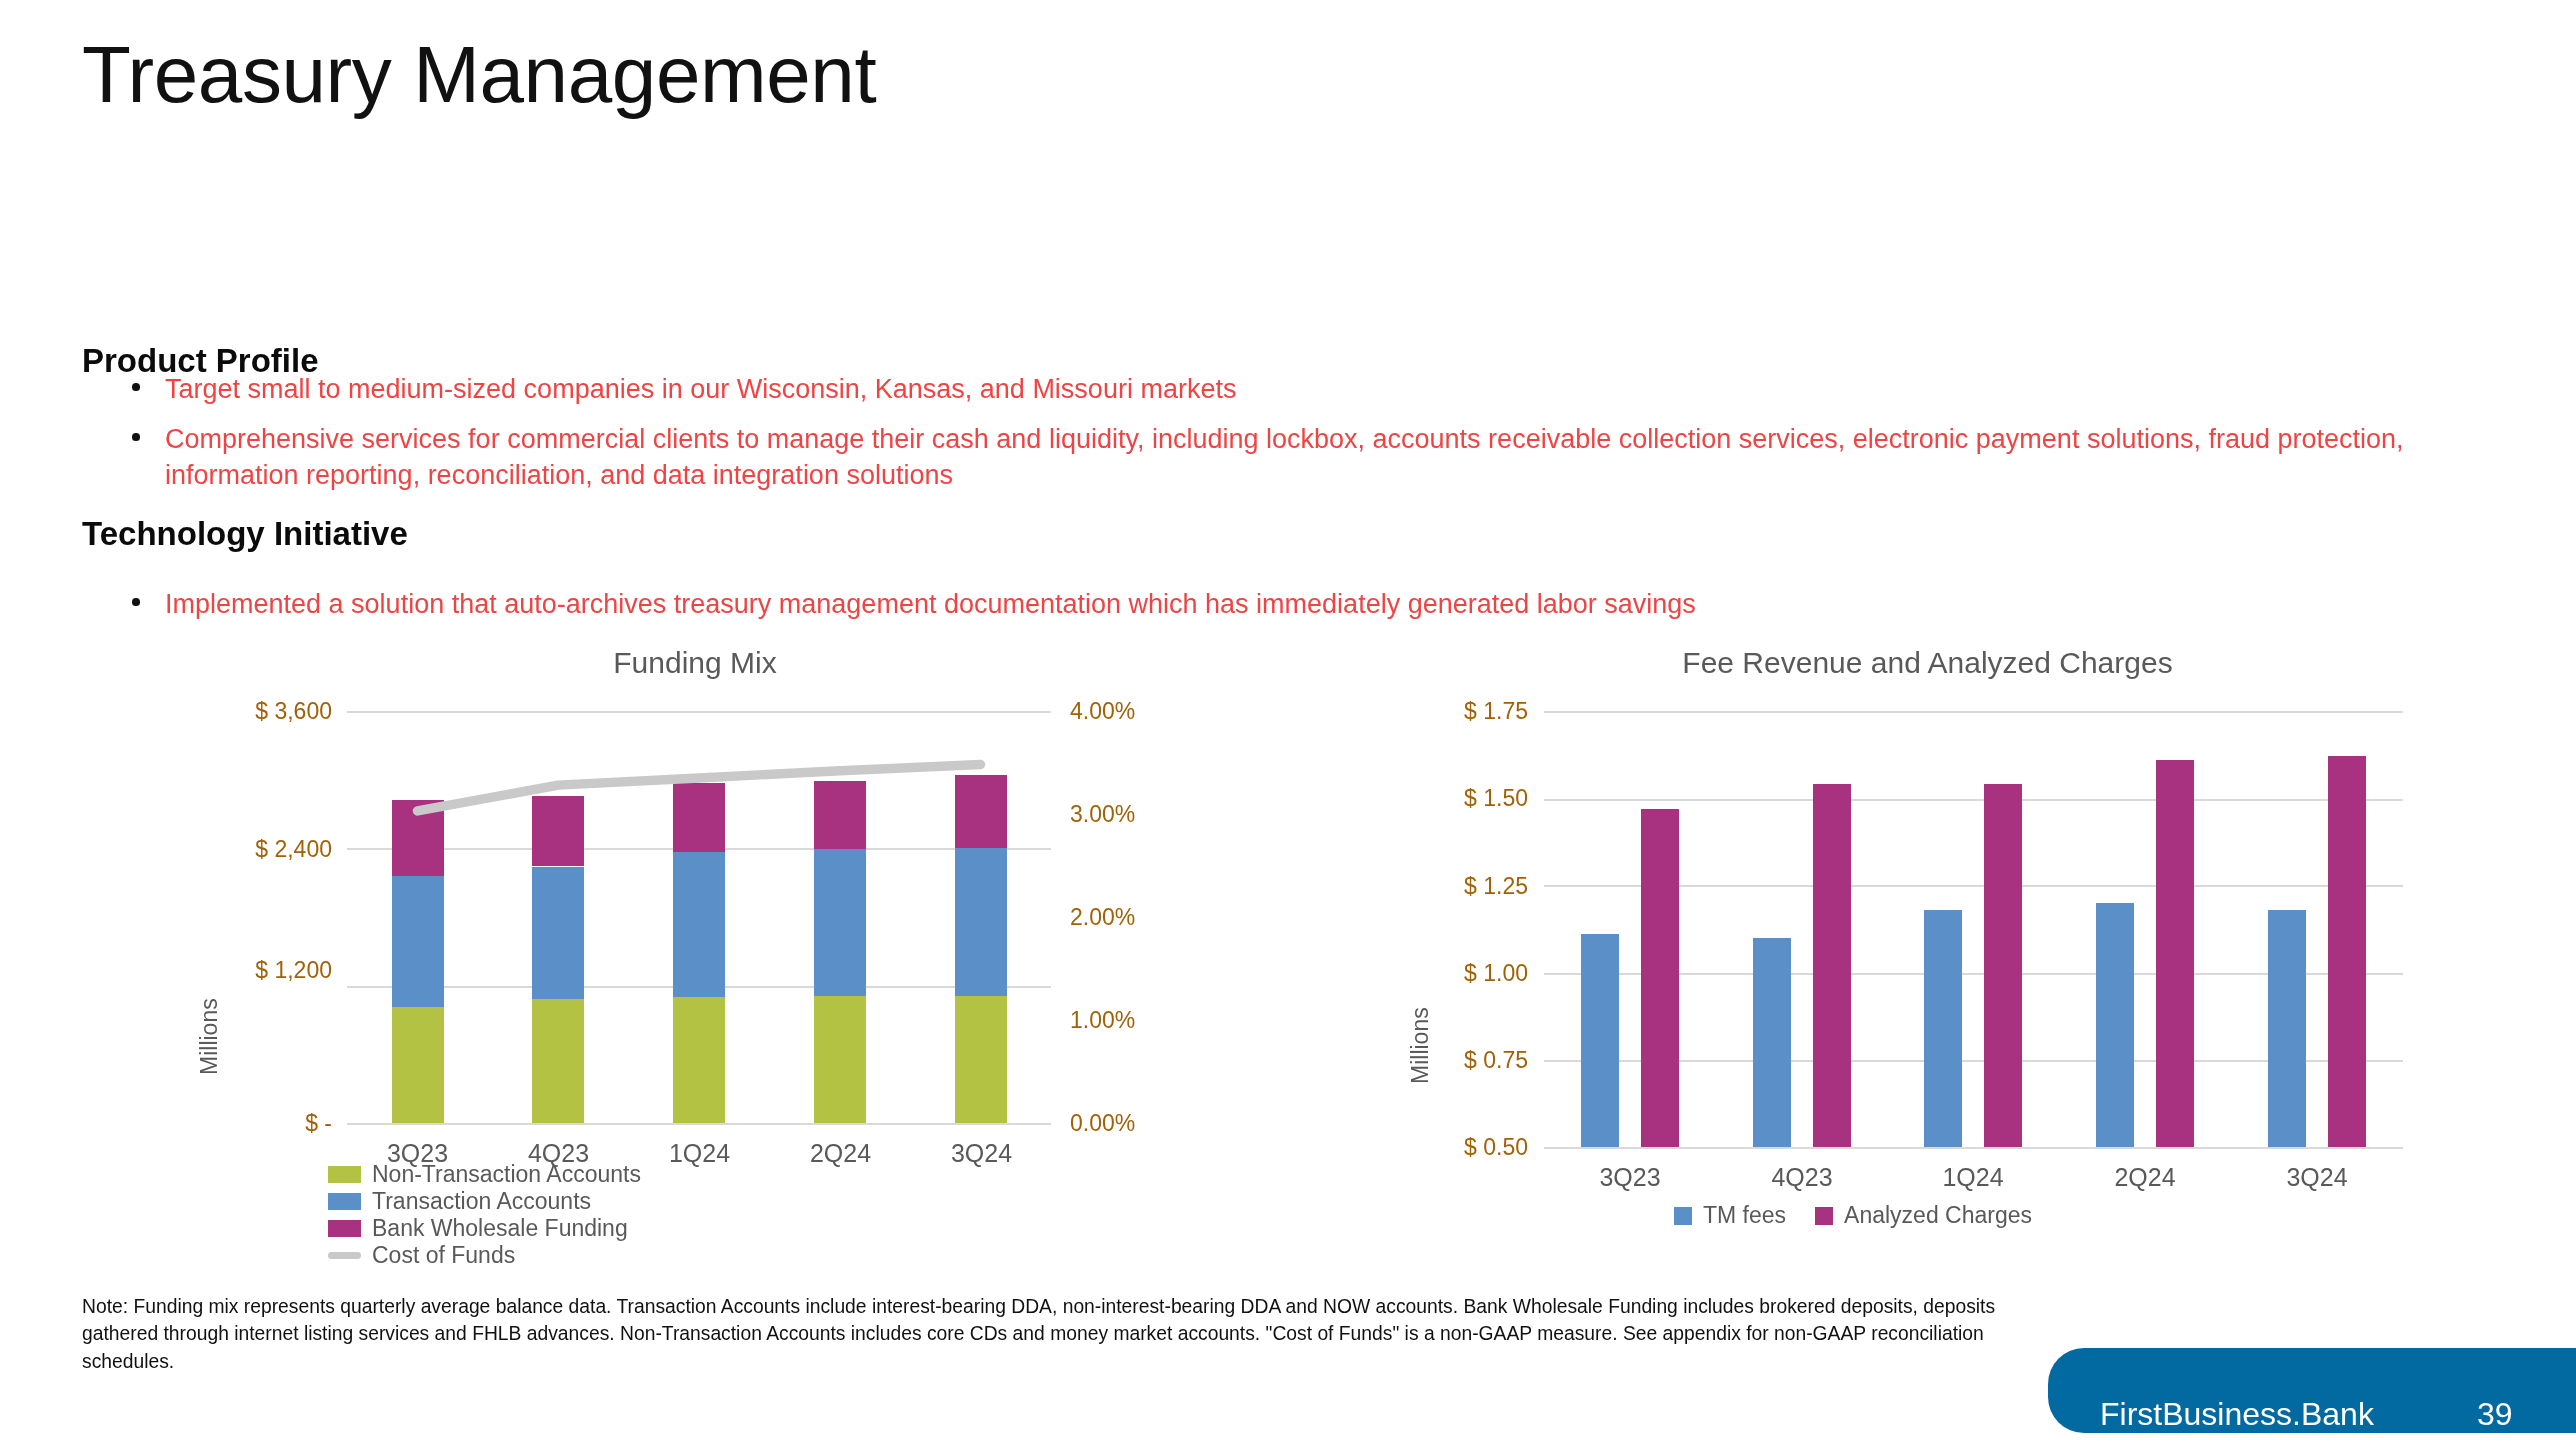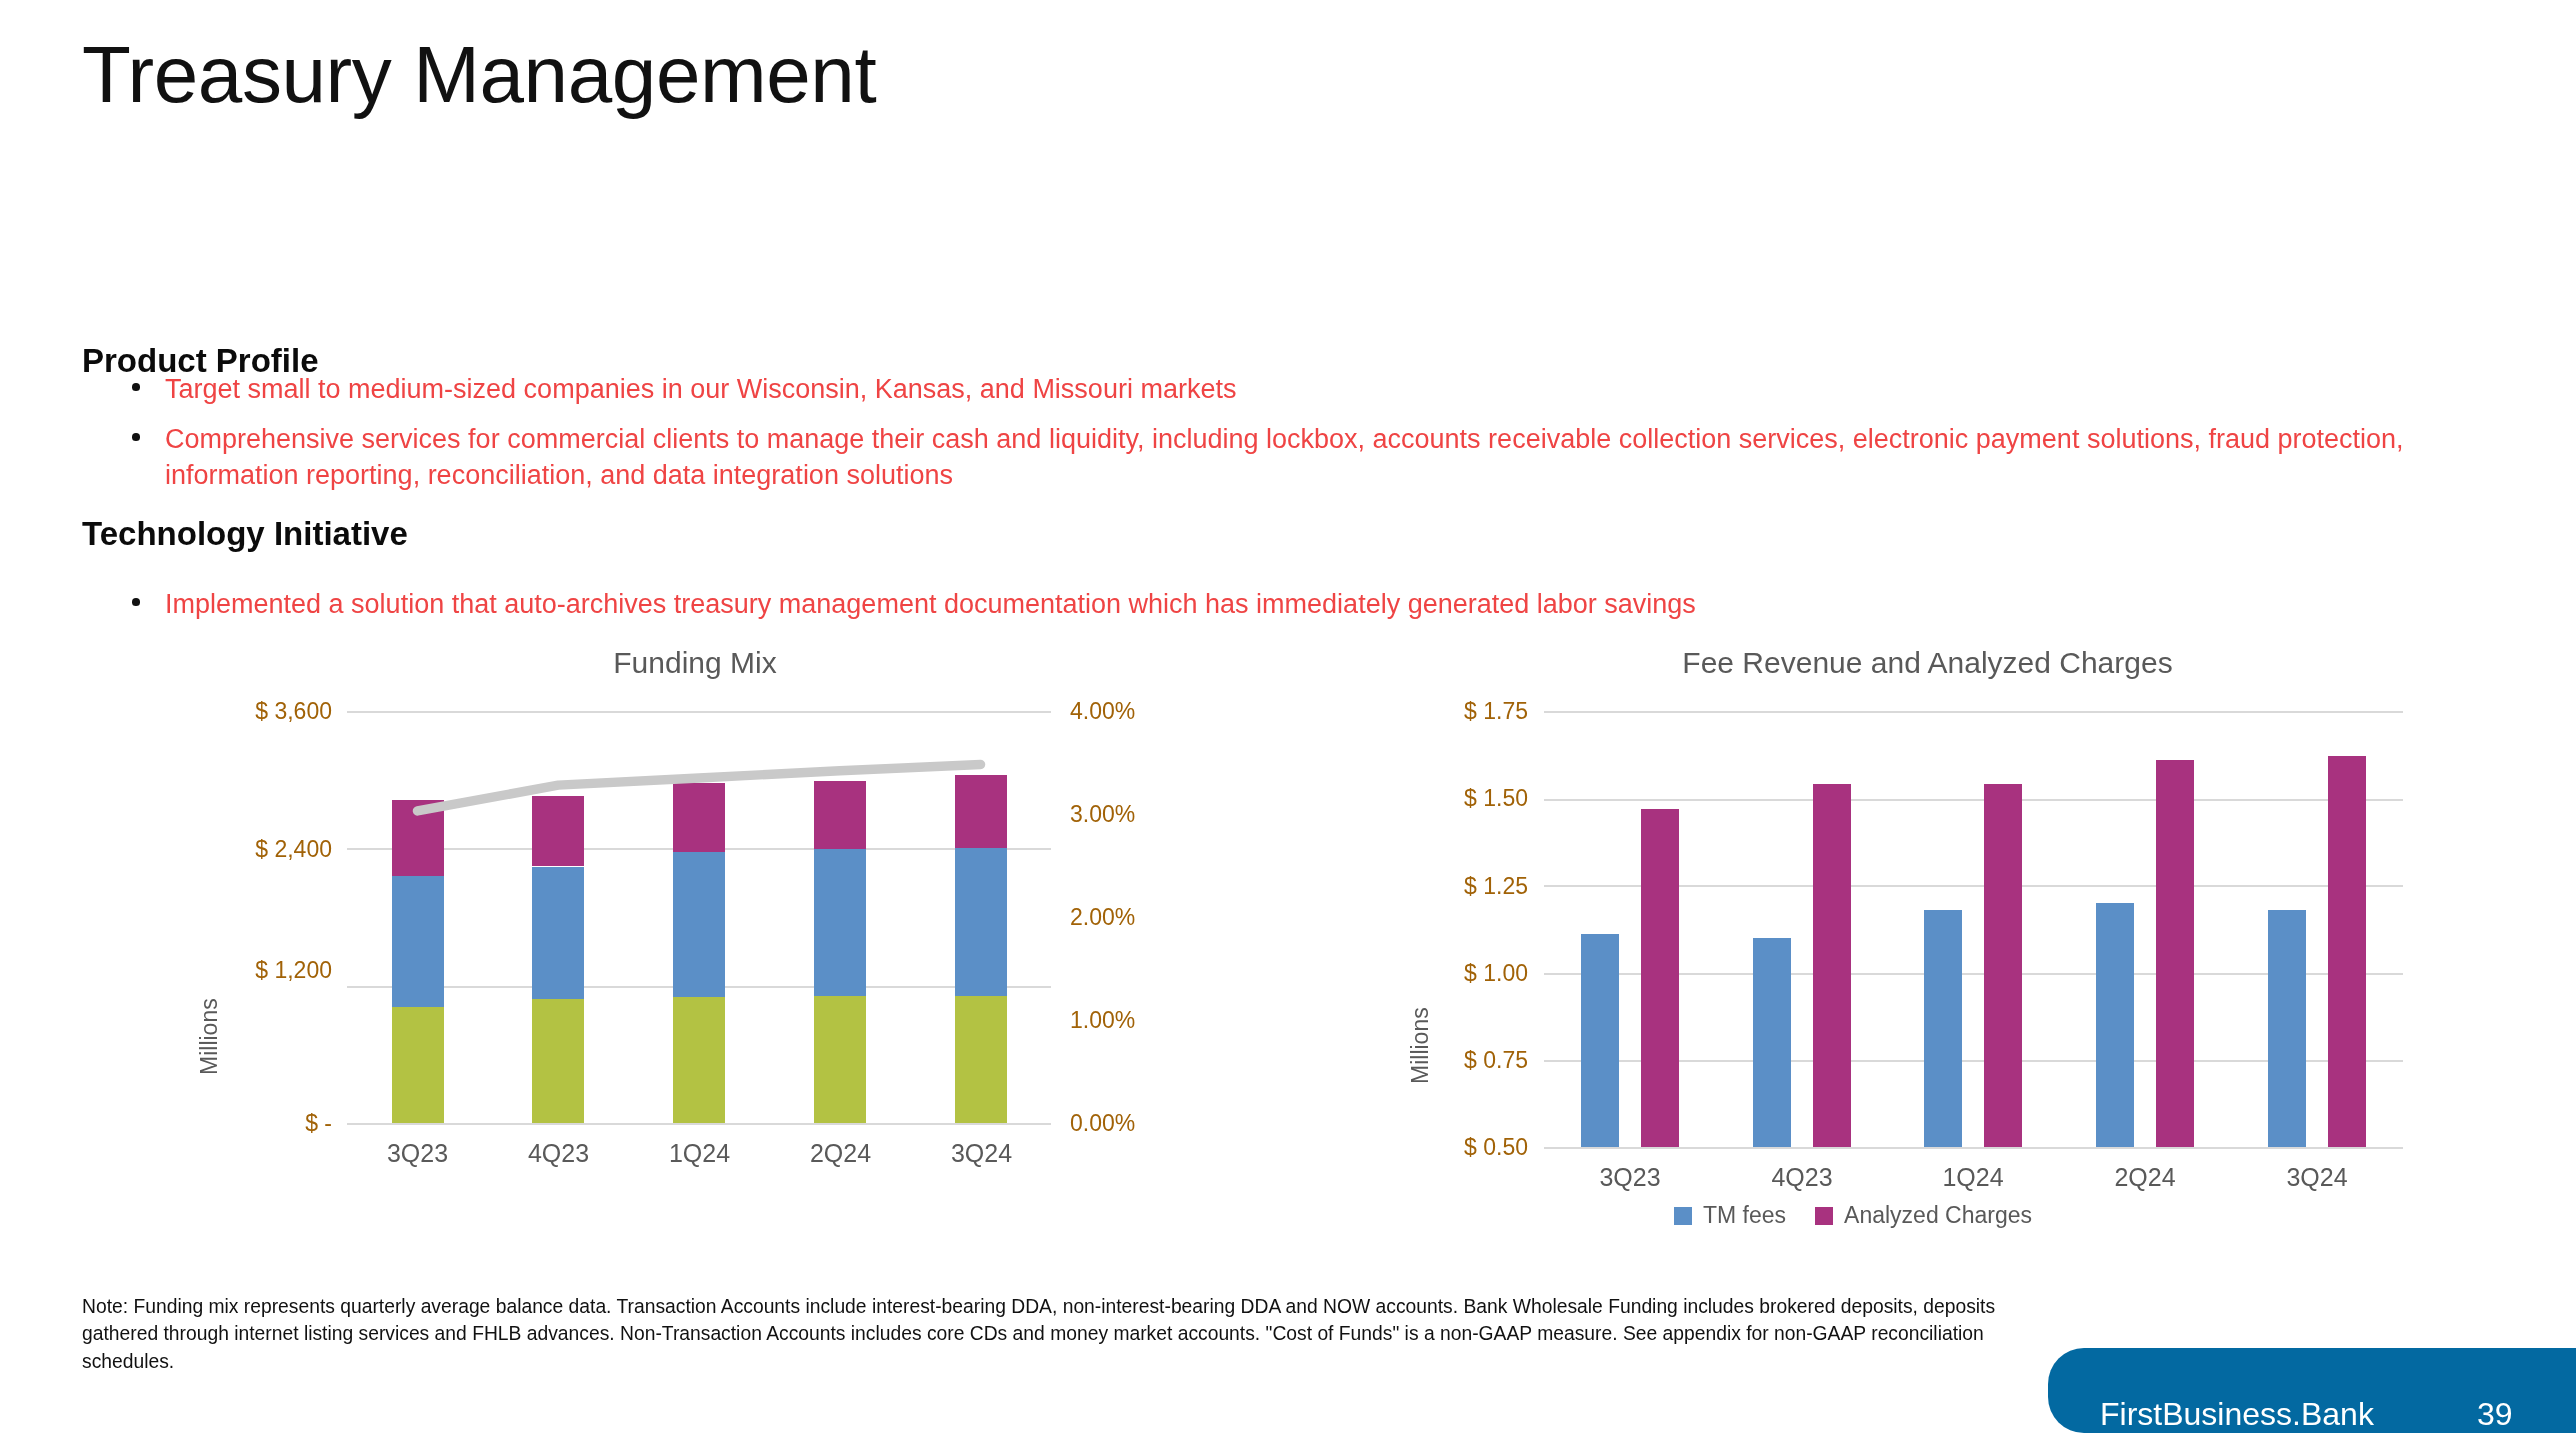--- a/index.html
+++ b/index.html
@@ -151,20 +151,38 @@
         <div class="ytick right" style="left: 890px; top: 168px;">3.00%</div>
         <div class="ytick right" style="left: 890px; top: 65px;">4.00%</div>
       </div>
     <div id="fm-xticks">
         <div class="xtick" style="left: 167px; width: 141px; top: 493px;">3Q23</div>
         <div class="xtick" style="left: 308px; width: 141px; top: 493px;">4Q23</div>
         <div class="xtick" style="left: 449px; width: 141px; top: 493px;">1Q24</div>
         <div class="xtick" style="left: 590px; width: 141px; top: 493px;">2Q24</div>
         <div class="xtick" style="left: 731px; width: 141px; top: 493px;">3Q24</div>
       </div>
+    <div class="legend" id="fm-legend" style="left:148px;top:515px;width:601px;gap:0 34px;">
+        <div class="lg-item" style="width: 309px;">
+          <span class="swatch" style="background: rgb(179, 194, 67);"></span>
+          <span>Non-Transaction Accounts</span>
+        </div>
+        <div class="lg-item" style="width: 309px;">
+          <span class="swatch" style="background: rgb(91, 143, 199);"></span>
+          <span>Transaction Accounts</span>
+        </div>
+        <div class="lg-item" style="width: 309px;">
+          <span class="swatch" style="background: rgb(168, 50, 127);"></span>
+          <span>Bank Wholesale Funding</span>
+        </div>
+        <div class="lg-item" style="width: 309px;">
+          <span class="swatch line" style="background: rgb(201, 201, 201);"></span>
+          <span>Cost of Funds</span>
+        </div>
+      </div>
   </div>
 
   <div class="chart" id="chart-fee-revenue" style="left:1391px;top:646px;width:1073px;height:550px;">
     <div class="chart-title">Fee Revenue and Analyzed Charges</div>
     <div class="axis-title" id="fr-ylabel" style="left:15.5px;top:438px;">Millions</div>
     <div class="plot" id="fr-plot" style="left:153px;top:65px;width:859px;height:436px;">
         <div class="grid-line" style="top: 436px;"></div>
         <div class="grid-line" style="top: 349px;"></div>
         <div class="grid-line" style="top: 262px;"></div>
         <div class="grid-line" style="top: 174px;"></div>

